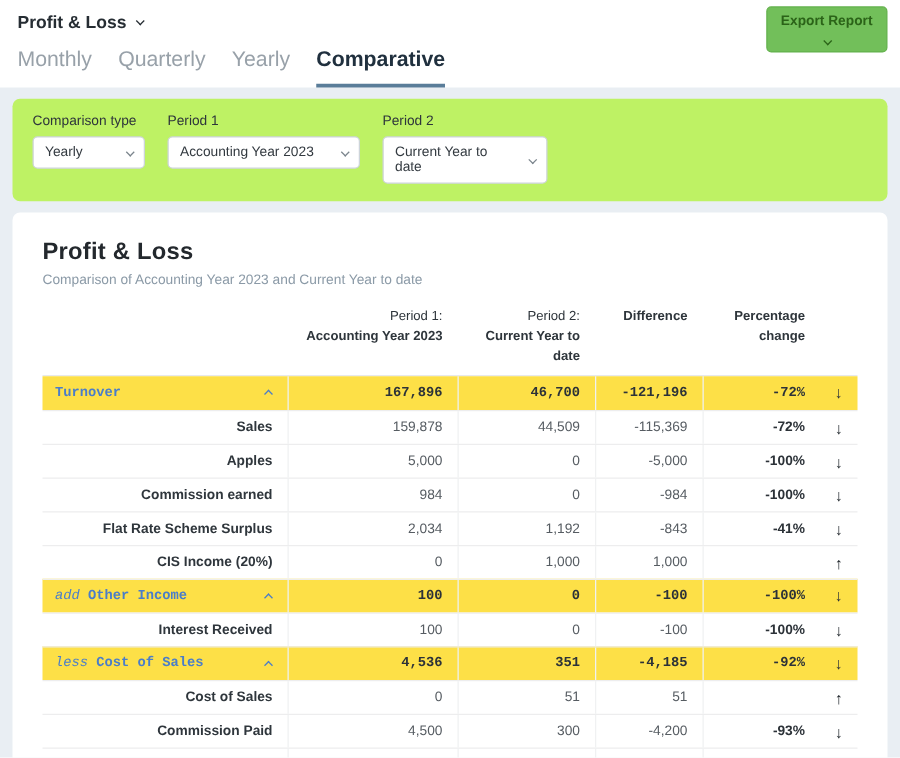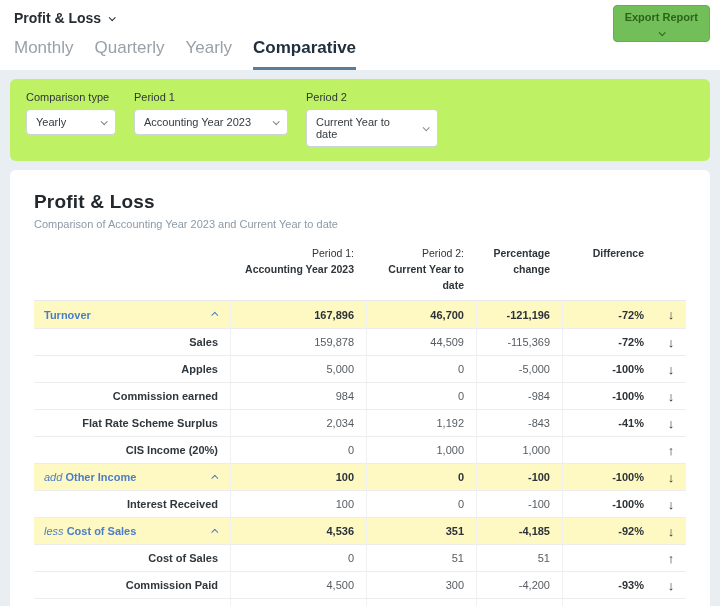--- a/index.html
+++ b/index.html
@@ -50,21 +50,21 @@
   .report-sub { font-size: 11px; color: #8b9aa7; margin-top: 5px; }
 
   .grid { display: grid; grid-template-columns: 196px 136px 110px 86px 94px 30px; }
   .thead { margin-top: 16px; font-size: 10.5px; color: #2e353b; padding-bottom: 7px; border-bottom: 1px solid #e7e9eb; }
   .th { text-align: right; padding-right: 12px; line-height: 1.5; }
   .th .l2 { font-weight: bold; }
   .th.single { font-weight: bold; }
 
   .trow { font-size: 11px; height: 27px; border-top: 1px solid #ededee; }
   .trow:first-child { border-top: none; }
-  .trow.section, .trow.total { background: #fef9c3; }
+  .trow.section, .trow.total { background: #fde047; font-family: Liberation Mono, monospace; }
   .cell {
     height: 100%; display: flex; align-items: center; justify-content: flex-end;
     padding-right: 12px; text-align: right; color: #565c62;
     border-left: 1px solid #f0f1f2;
   }
   .cell.label { border-left: none; }
   .trow.child .cell.label { font-weight: bold; color: #2f363c; }
   .trow.section .cell.label { justify-content: space-between; padding-left: 10px; }
   .trow.section .cell, .trow.total .cell { font-weight: bold; color: #2c3238; }
   .cell.pct { font-weight: bold; color: #2c3238; }
@@ -124,22 +124,22 @@
   <div class="grid thead">
     <div class="th"></div>
     <div class="th">
       <div>Period 1:</div>
       <div class="l2">Accounting Year 2023</div>
     </div>
     <div class="th">
       <div>Period 2:</div>
       <div class="l2">Current Year to date</div>
     </div>
+    <div class="th single">Difference</div>
     <div class="th single">Percentage change</div>
-    <div class="th single">Difference</div>
     <div class="th"></div>
   </div>
 
   <div>
       <div class="grid trow section">
         <div class="cell label">
           <span class="rowlink">Turnover</span>
           <span class="chev up blue"></span>
         </div>
         <div class="cell">167,896</div>

